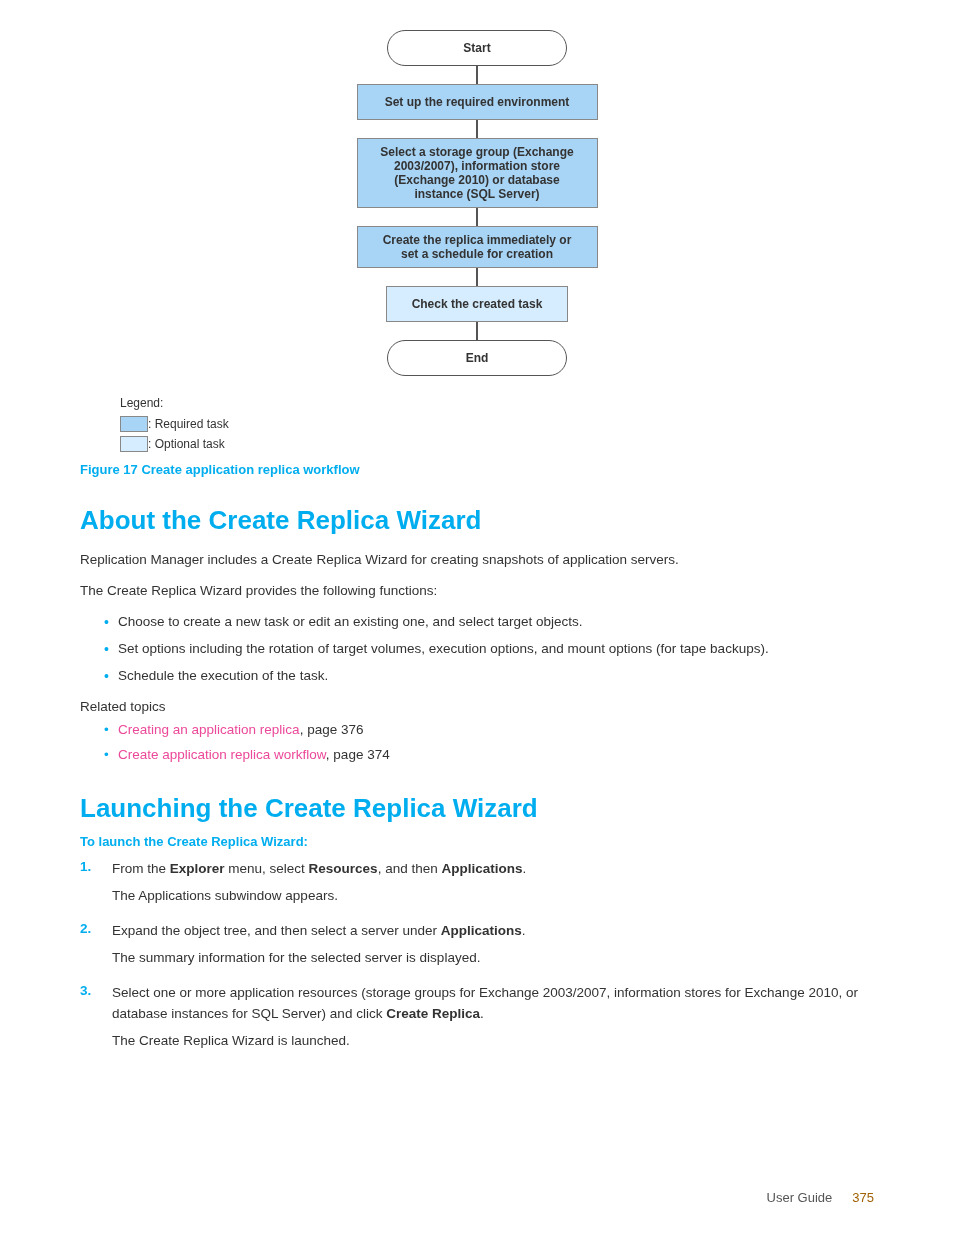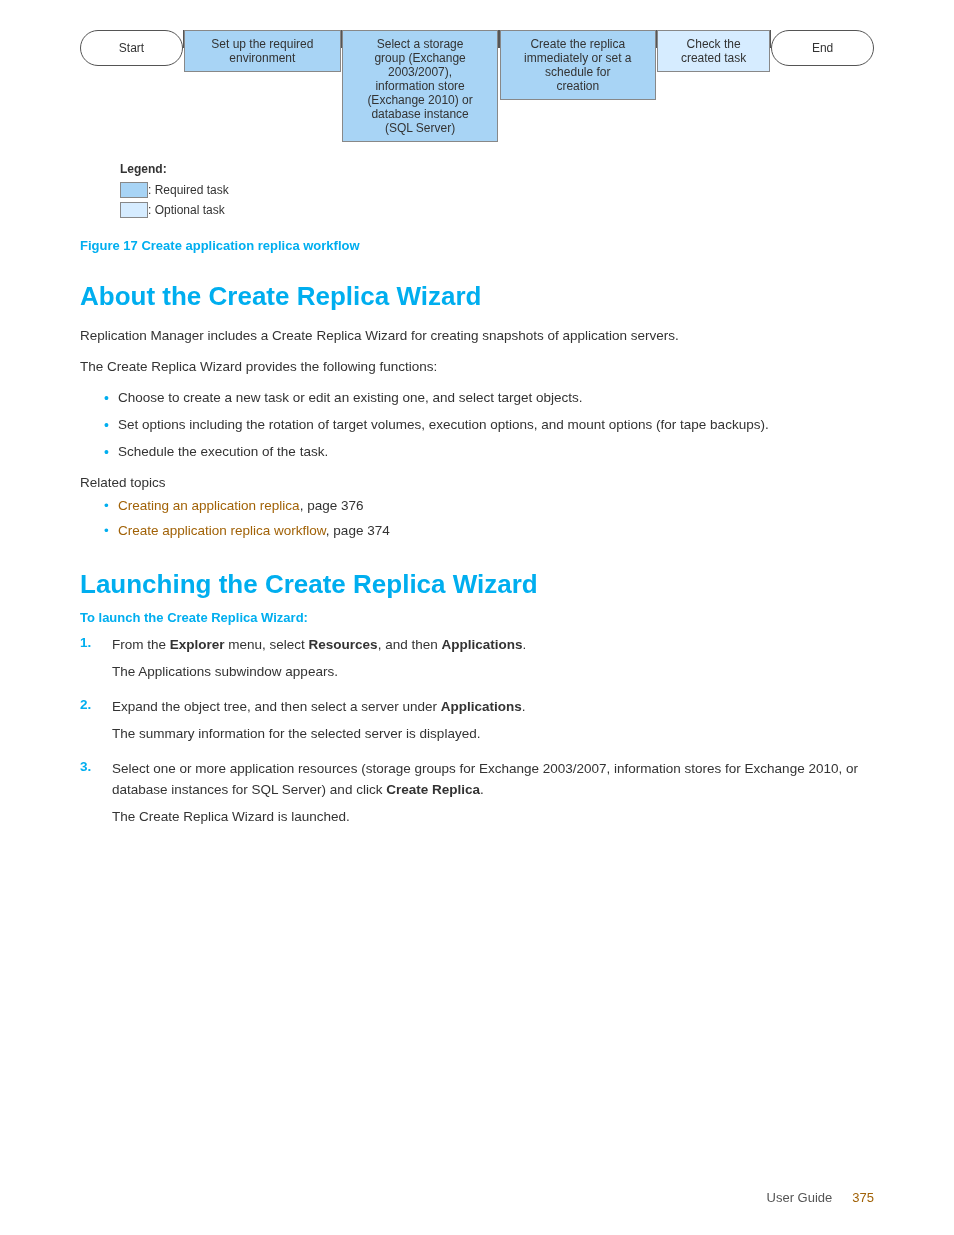--- a/index.html
+++ b/index.html
@@ -13,23 +13,24 @@
       position: relative;
     }
 
     .page-content {
       padding: 30px 80px 60px 80px;
     }
 
     
     .flowchart-container {
       display: flex;
-      flex-direction: row;
-      align-items: flex-start;
+      flex-direction: column;
+      align-items: center;
       margin-bottom: 20px;
+      font-weight: bold;
     }
 
     .flow-node {
       display: flex;
       align-items: center;
       justify-content: center;
       text-align: center;
       font-size: 12px;
       color: #333;
     }
@@ -67,21 +68,20 @@
 
     .legend-container {
       margin-top: 16px;
       margin-left: 40px;
     }
 
     .legend-title {
       font-size: 12px;
       color: #333;
       margin-bottom: 6px;
-      font-weight: bold;
     }
 
     .legend-item {
       display: flex;
       align-items: center;
       gap: 0;
       margin-bottom: 4px;
       font-size: 12px;
     }
 
@@ -96,21 +96,21 @@
     }
 
     .legend-box.optional {
       background: #d6ecff;
     }
 
     .figure-caption {
       color: #00aeef;
       font-size: 13px;
       font-weight: bold;
-      margin-top: 20px;
+      margin-top: 10px;
       margin-bottom: 28px;
     }
 
     
     .section-heading {
       color: #00aeef;
       font-size: 26px;
       font-weight: bold;
       margin-bottom: 14px;
       margin-top: 8px;
@@ -186,21 +186,21 @@
     }
 
     .link-list li::before {
       content: "•";
       color: #00aeef;
       position: absolute;
       left: 0;
     }
 
     .link-text {
-      color: #a16207;
+      color: #ec4899;
       text-decoration: none;
       cursor: pointer;
     }
 
     .step-item {
       display: flex;
       gap: 14px;
       margin-bottom: 14px;
       align-items: flex-start;
     }

